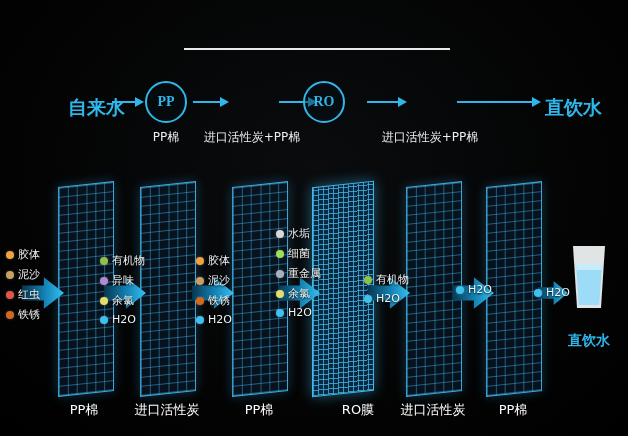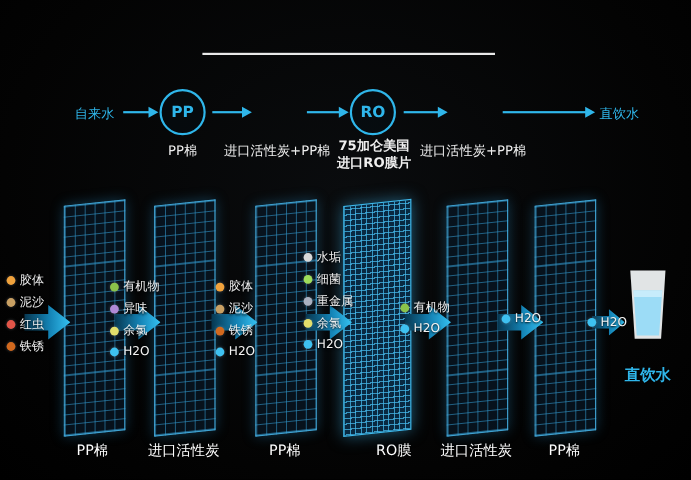--- a/index.html
+++ b/index.html
@@ -9,31 +9,32 @@
     font-family: "DejaVu Sans", "Liberation Sans", sans-serif;
     color:#fff;
   }
   .title {
     position:absolute; left:0; right:0; top:12px; text-align:center;
     font-size:26px; font-weight:bold; letter-spacing:3px; color:#fff;
   }
   .title-underline {
     position:absolute; left:184px; top:48px; width:266px; height:2px; background:#e9e9e9;
   }
-  .flow-label { position:absolute; font-size:12px; font-weight:normal; color:#2fb6ea; }
+  .flow-label { position:absolute; font-size:19px; font-weight:bold; color:#2fb6ea; }
   .h-arrow { position:absolute; height:2px; background:#2fb6ea; }
   .h-arrow::after {
     content:""; position:absolute; right:-8px; top:-4px;
     border-left:9px solid #2fb6ea; border-top:5px solid transparent; border-bottom:5px solid transparent;
   }
   .stage-circle {
     position:absolute; width:42px; height:42px; border-radius:50%;
     border:2px solid #2fb6ea; display:flex; align-items:center; justify-content:center;
     color:#2fb6ea; font-size:14px; font-weight:bold; box-sizing:border-box;
     background:rgba(5,15,22,.4);
+    font-family:Liberation Serif, serif;
   }
   .stage-caption {
     position:absolute; text-align:center; font-size:12px; color:#eee; white-space:pre-line; line-height:16px;
   }
   .stage-caption.bold { font-weight:bold; }
   .panel {
     position:absolute; width:54px; height:208px; z-index:1;
     transform: skewY(-6deg);
     border:1px solid rgba(70,175,225,.85);
     background-color: rgba(8,24,38,.72);
@@ -73,33 +74,31 @@
   <span class="flow-label" style="left:68px;top:95px">自来水</span>
   <div class="h-arrow" style="left:112px;top:101px;width:24px"></div>
 
   <div class="stage-circle" style="left:145px;top:81px">
     <span>PP</span>
   </div>
   <div class="h-arrow" style="left:193px;top:101px;width:28px"></div>
 
   <div class="h-arrow" style="left:279px;top:101px;width:30px"></div>
 
-  <div class="stage-circle" style="left:318px;top:81px">
+  <div class="stage-circle" style="left:303px;top:81px">
     <span>RO</span>
   </div>
   <div class="h-arrow" style="left:367px;top:101px;width:32px"></div>
 
   <div class="h-arrow" style="left:457px;top:101px;width:76px"></div>
 
   <span class="flow-label" style="left:545px;top:95px">直饮水</span>
 
   <div class="stage-caption" style="left:136px;top:129px;width:60px">PP棉</div>
   <div class="stage-caption" style="left:200px;top:129px;width:104px">进口活性炭+PP棉</div>
-  <div class="stage-caption bold" style="left:292px;top:124px;width:96px">75加仑美国
-进口RO膜片</div>
   <div class="stage-caption" style="left:375px;top:129px;width:110px">进口活性炭+PP棉</div>
 
   <div class="panel" style="left:58px;top:184px"></div>
   <div class="panel" style="left:140px;top:184px"></div>
   <div class="panel" style="left:232px;top:184px"></div>
   <div class="panel dense" style="left:312px;top:184px;width:60px"></div>
   <div class="panel" style="left:406px;top:184px"></div>
   <div class="panel" style="left:486px;top:184px"></div>
 
   <div class="big-arrow" style="left:22px;top:276px"></div>

